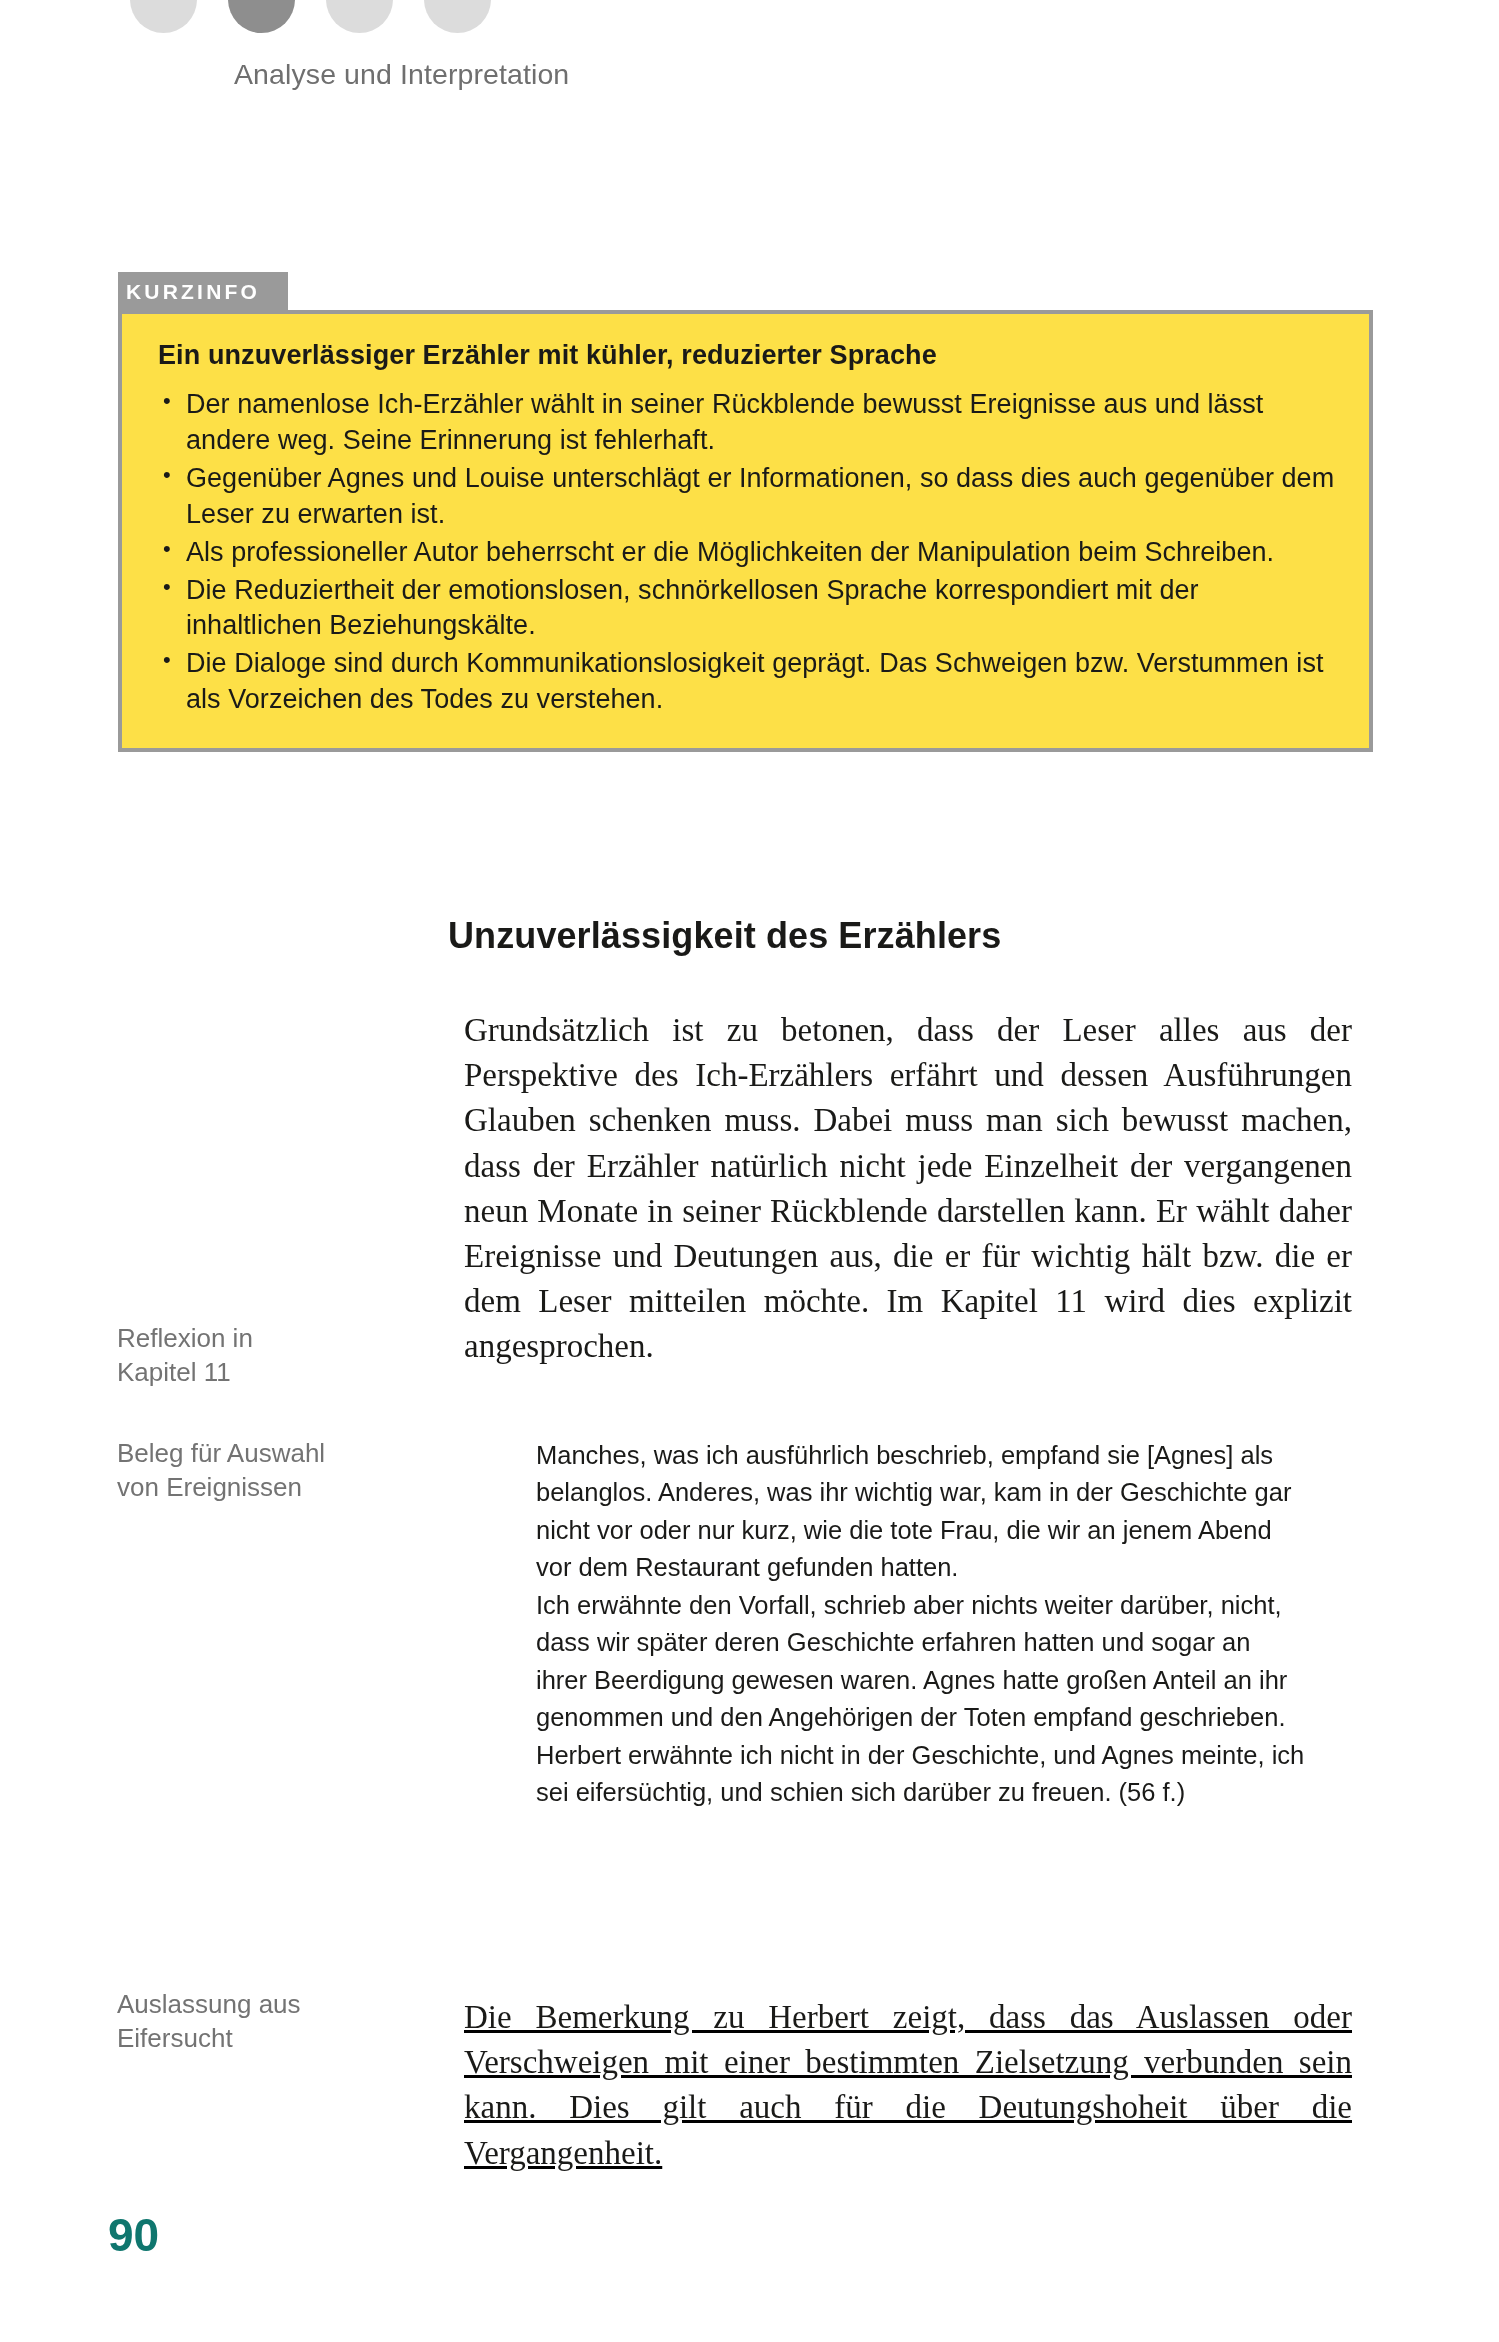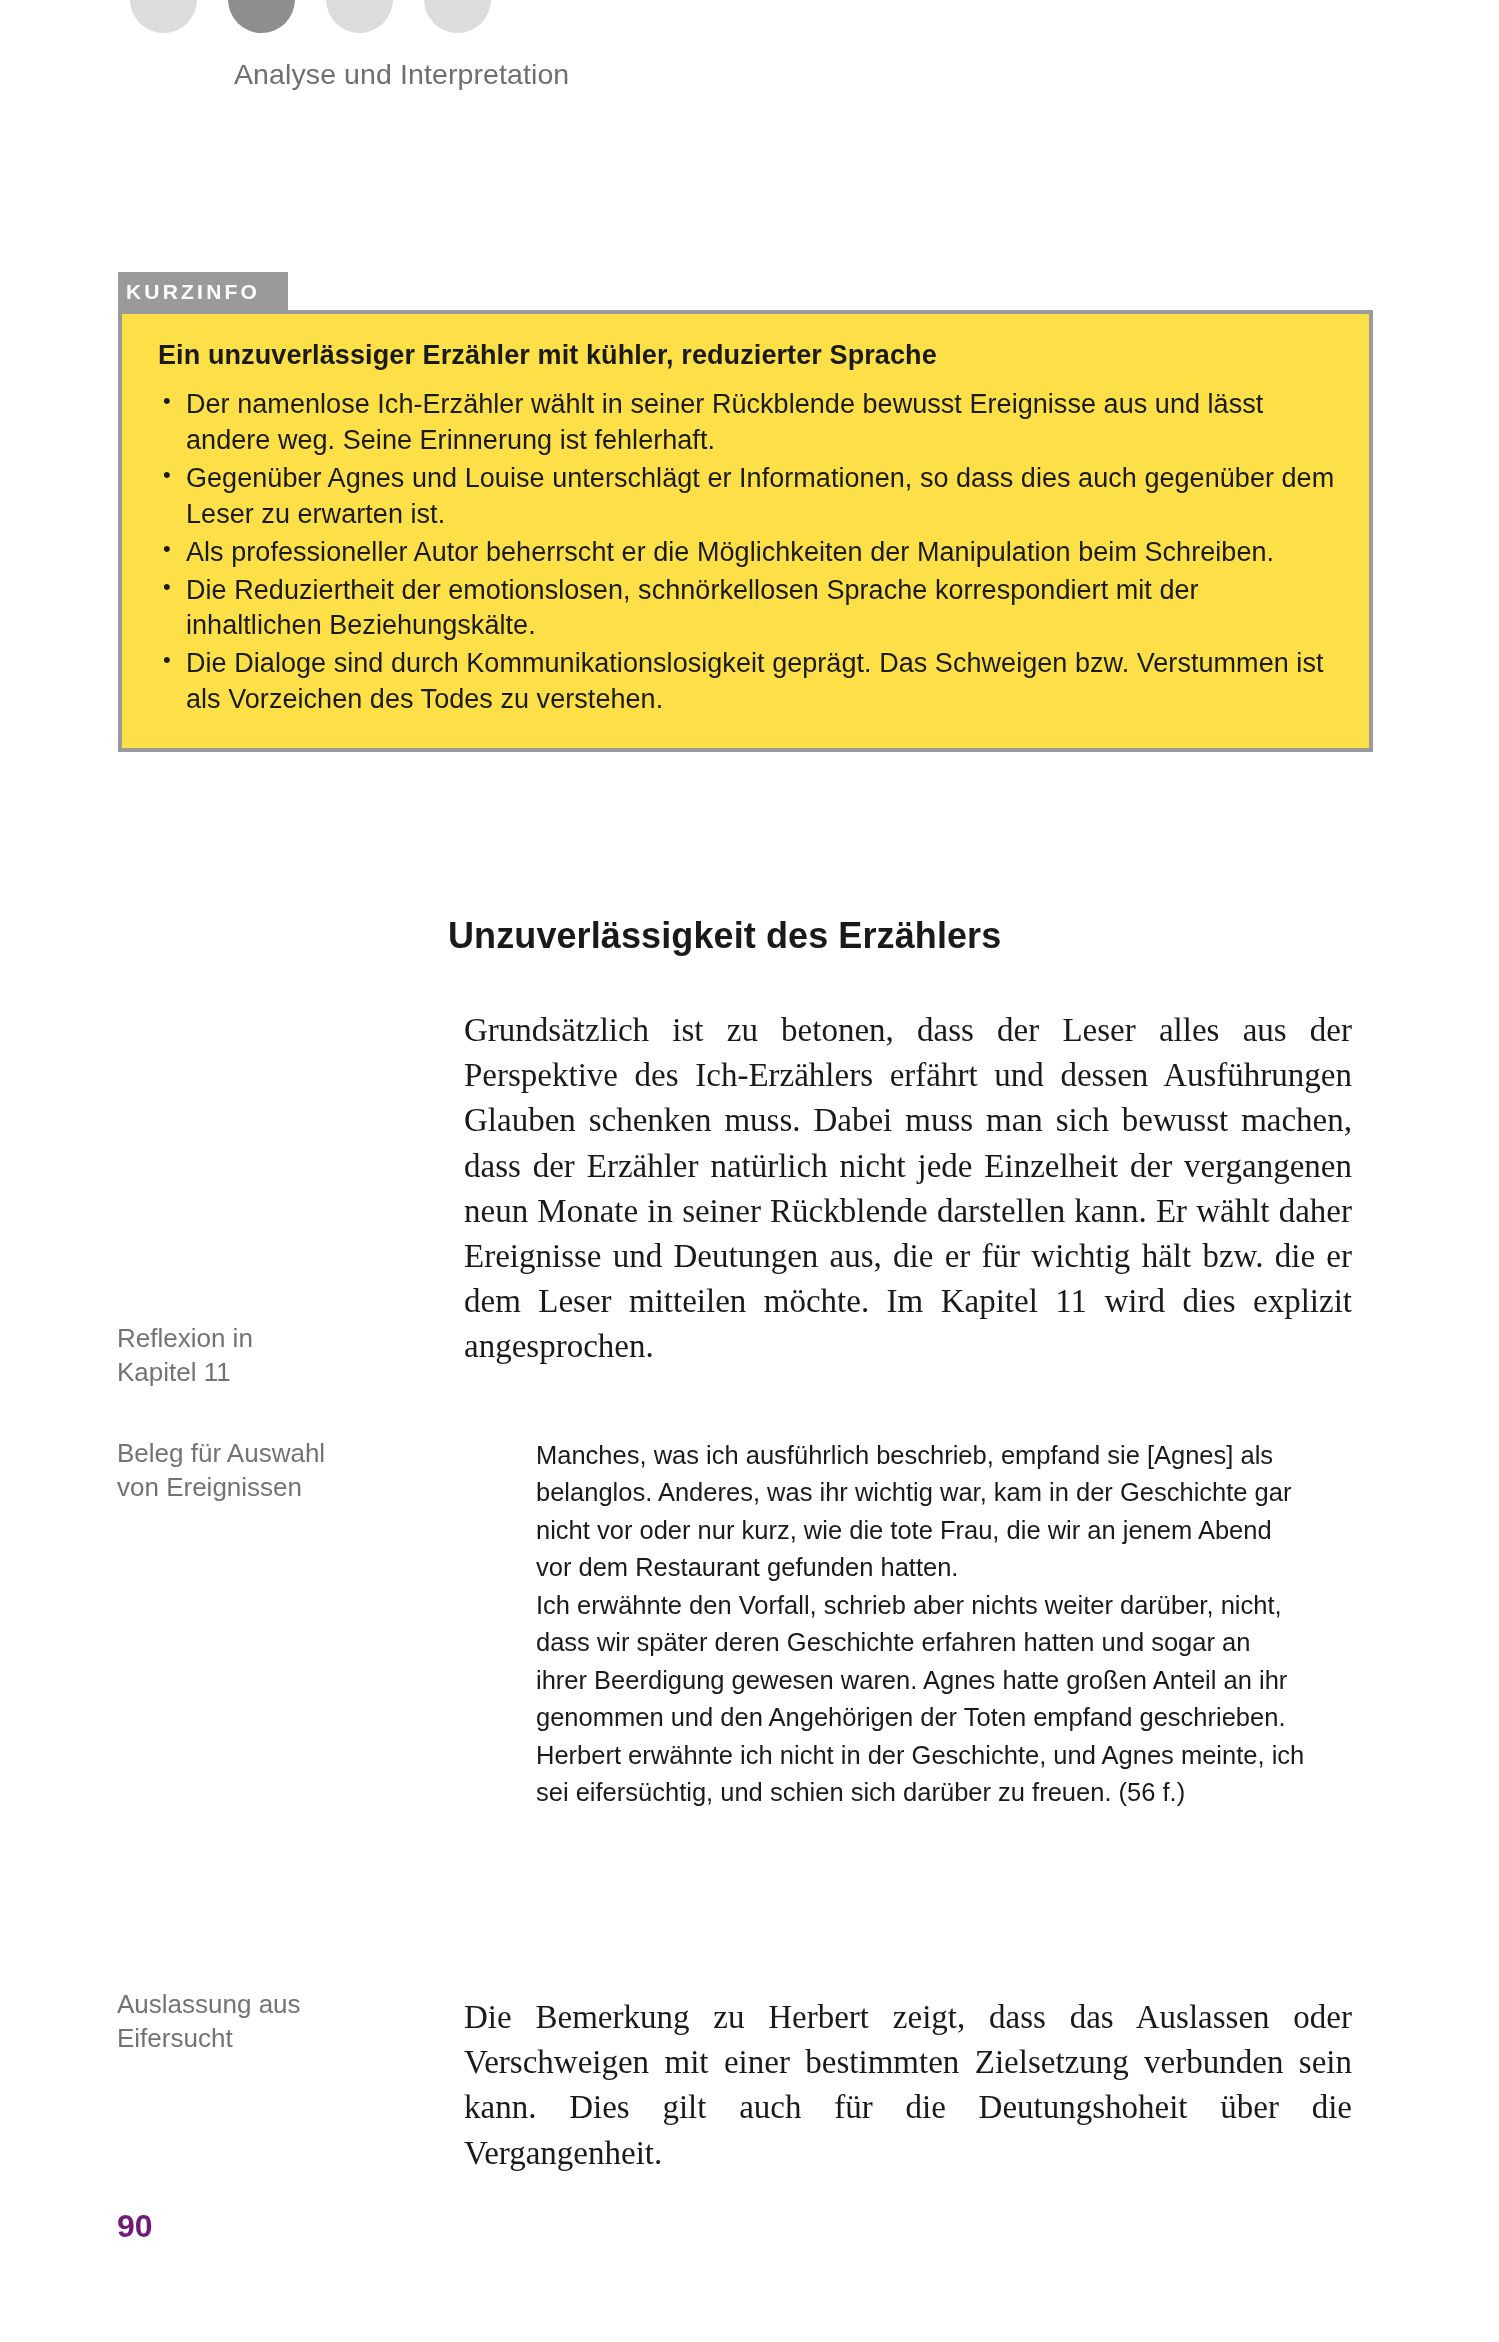--- a/index.html
+++ b/index.html
@@ -148,20 +148,21 @@
     text-align: justify;
     text-justify: inter-word;
     margin: 16px;
     hyphens: manual;
   }
   #intro-para {
     top: 992px;
   }
   #closing-para {
     top: 1979px;
+    text-decoration: underline;
   }
 
   
   .margin-note {
     position: absolute;
     left: 117px;
     width: 280px;
     font-size: 26px;
     line-height: 1.3;
     color: #737373;
@@ -180,25 +181,25 @@
     line-height: 1.47;
     color: #1a1a18;
   }
   .quote-block p {
     margin: 0;
   }
 
   
   .folio {
     position: absolute;
-    left: 117px;
+    left: 108px;
     top: 2208px;
-    font-size: 32px;
-    font-weight: bold;
-    color: #701a75;
+    font-size: 46px;
+    font-weight: bold;
+    color: #0f766e;
   }
 </style>
 </head>
 <body>
 
 <div class="page">
 
   <div class="header">
     <div class="dots">
       <span class="dot"></span>

